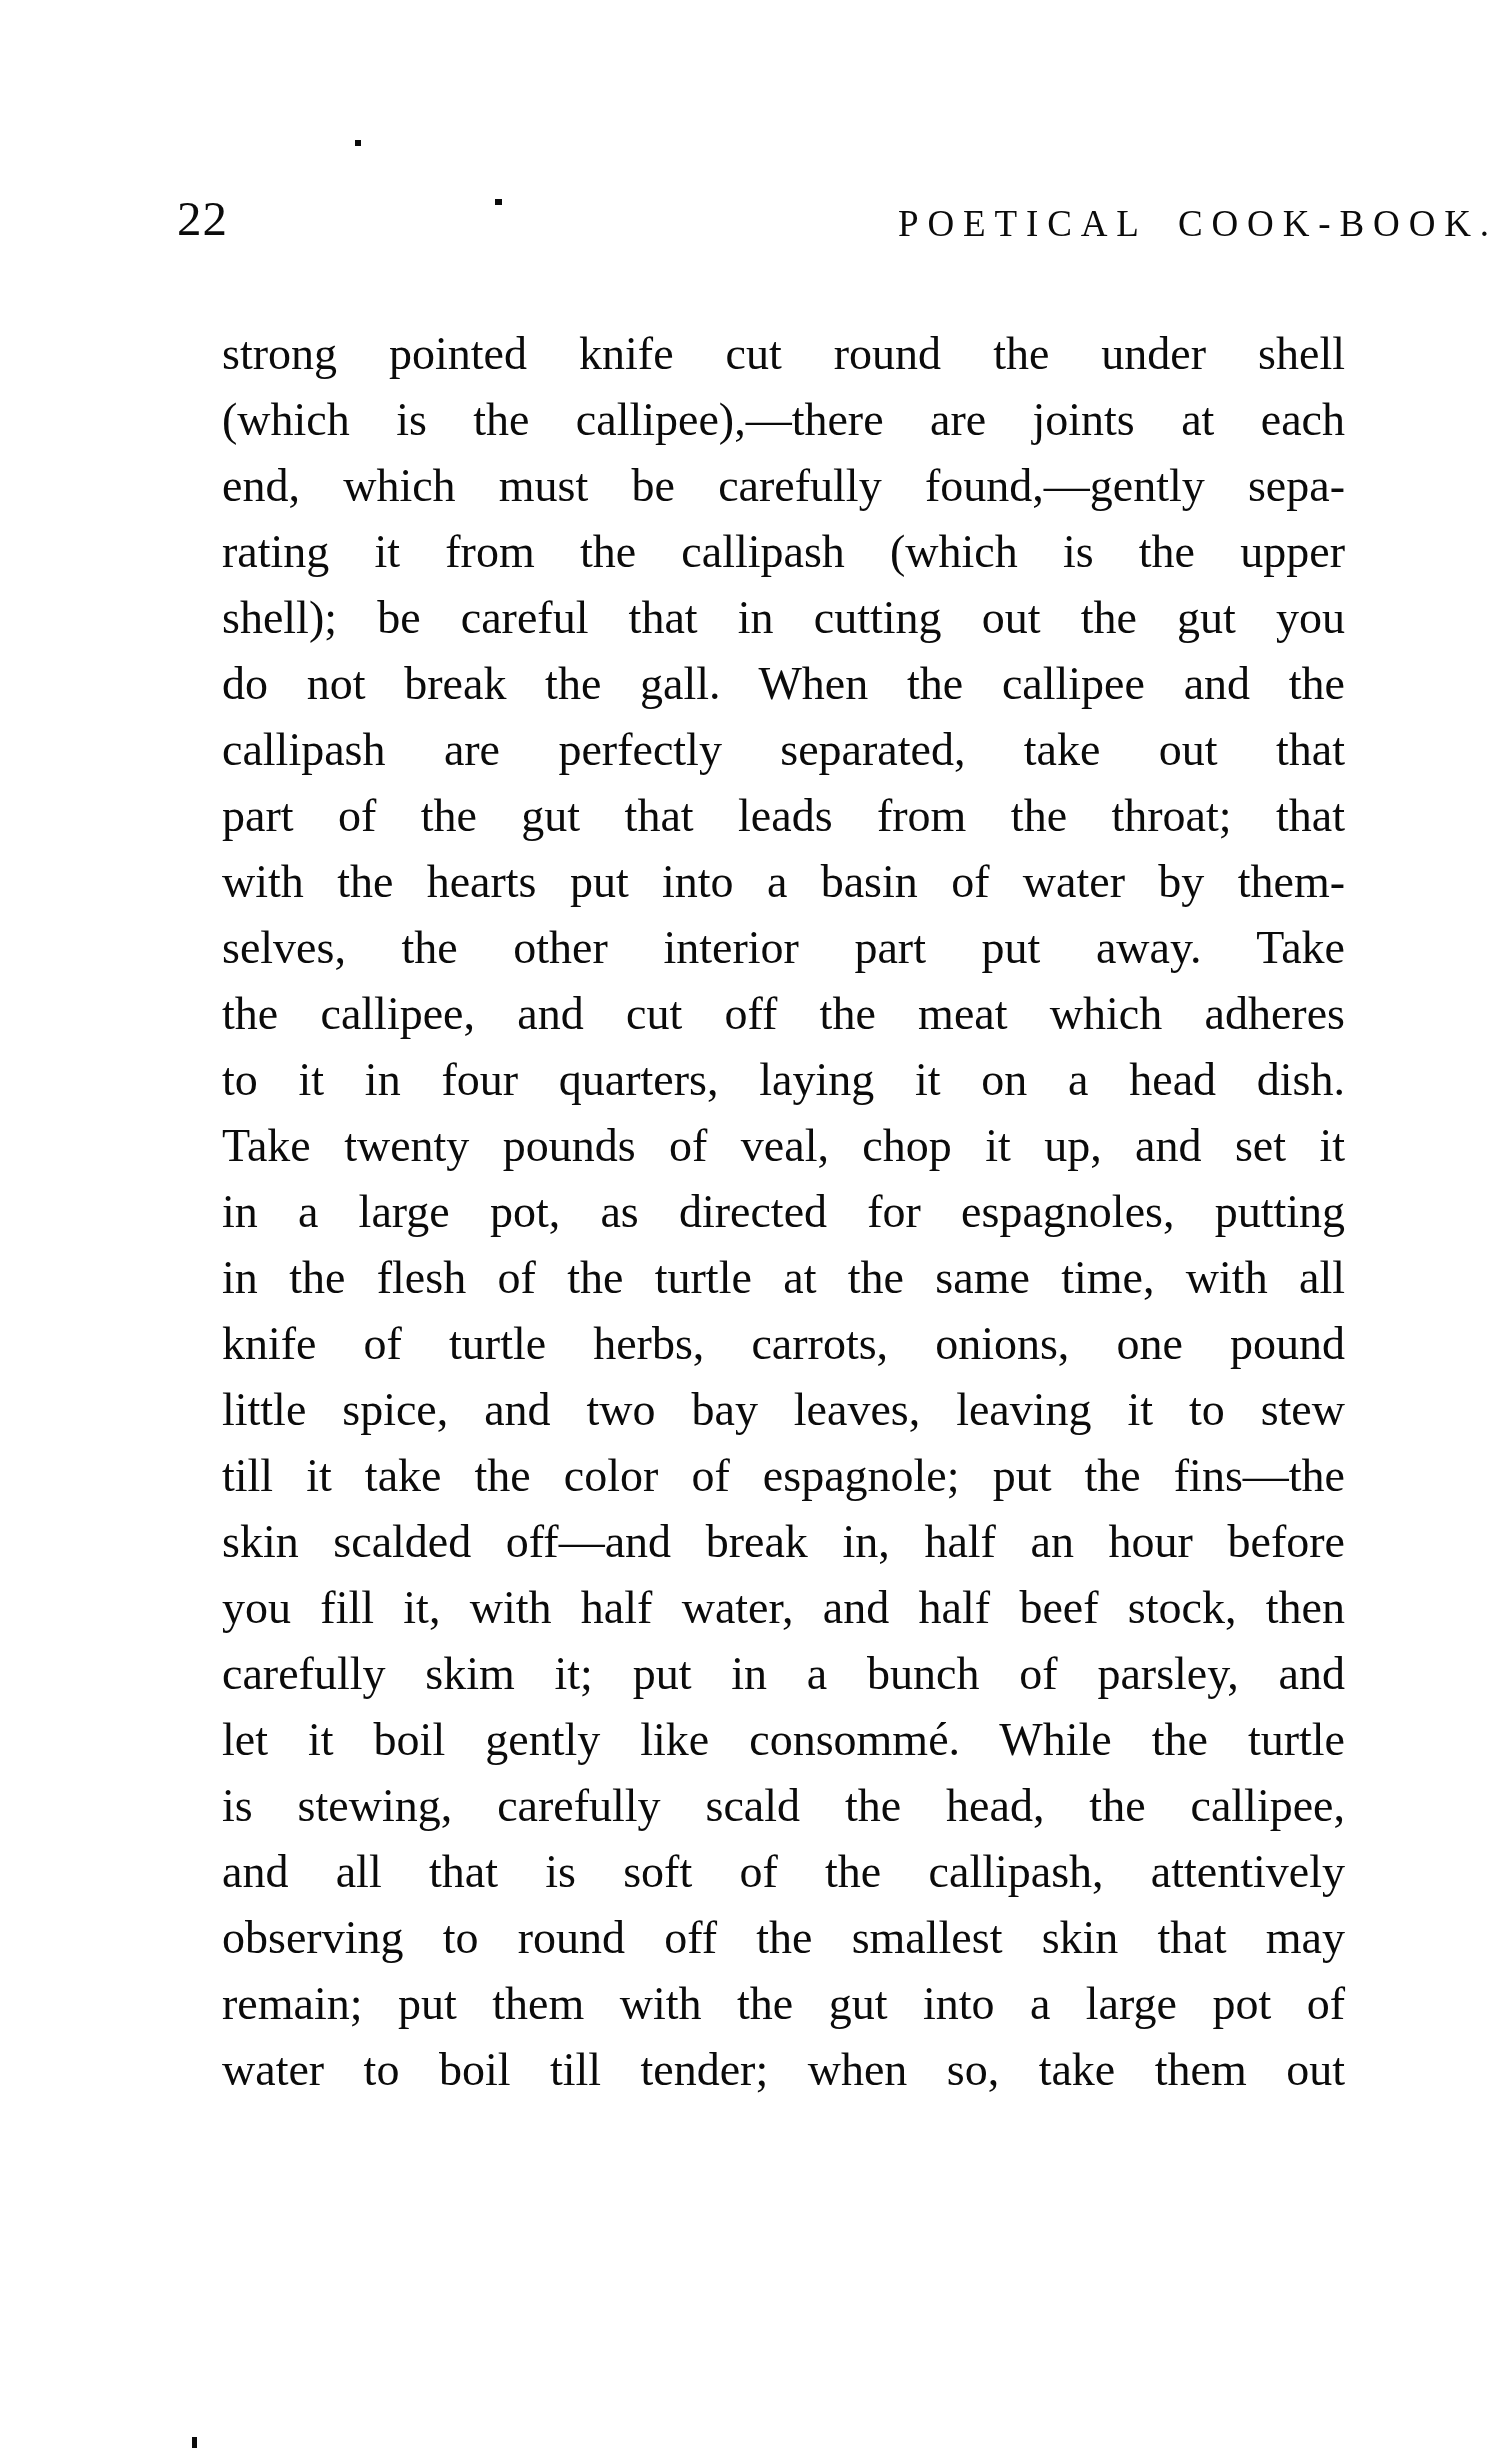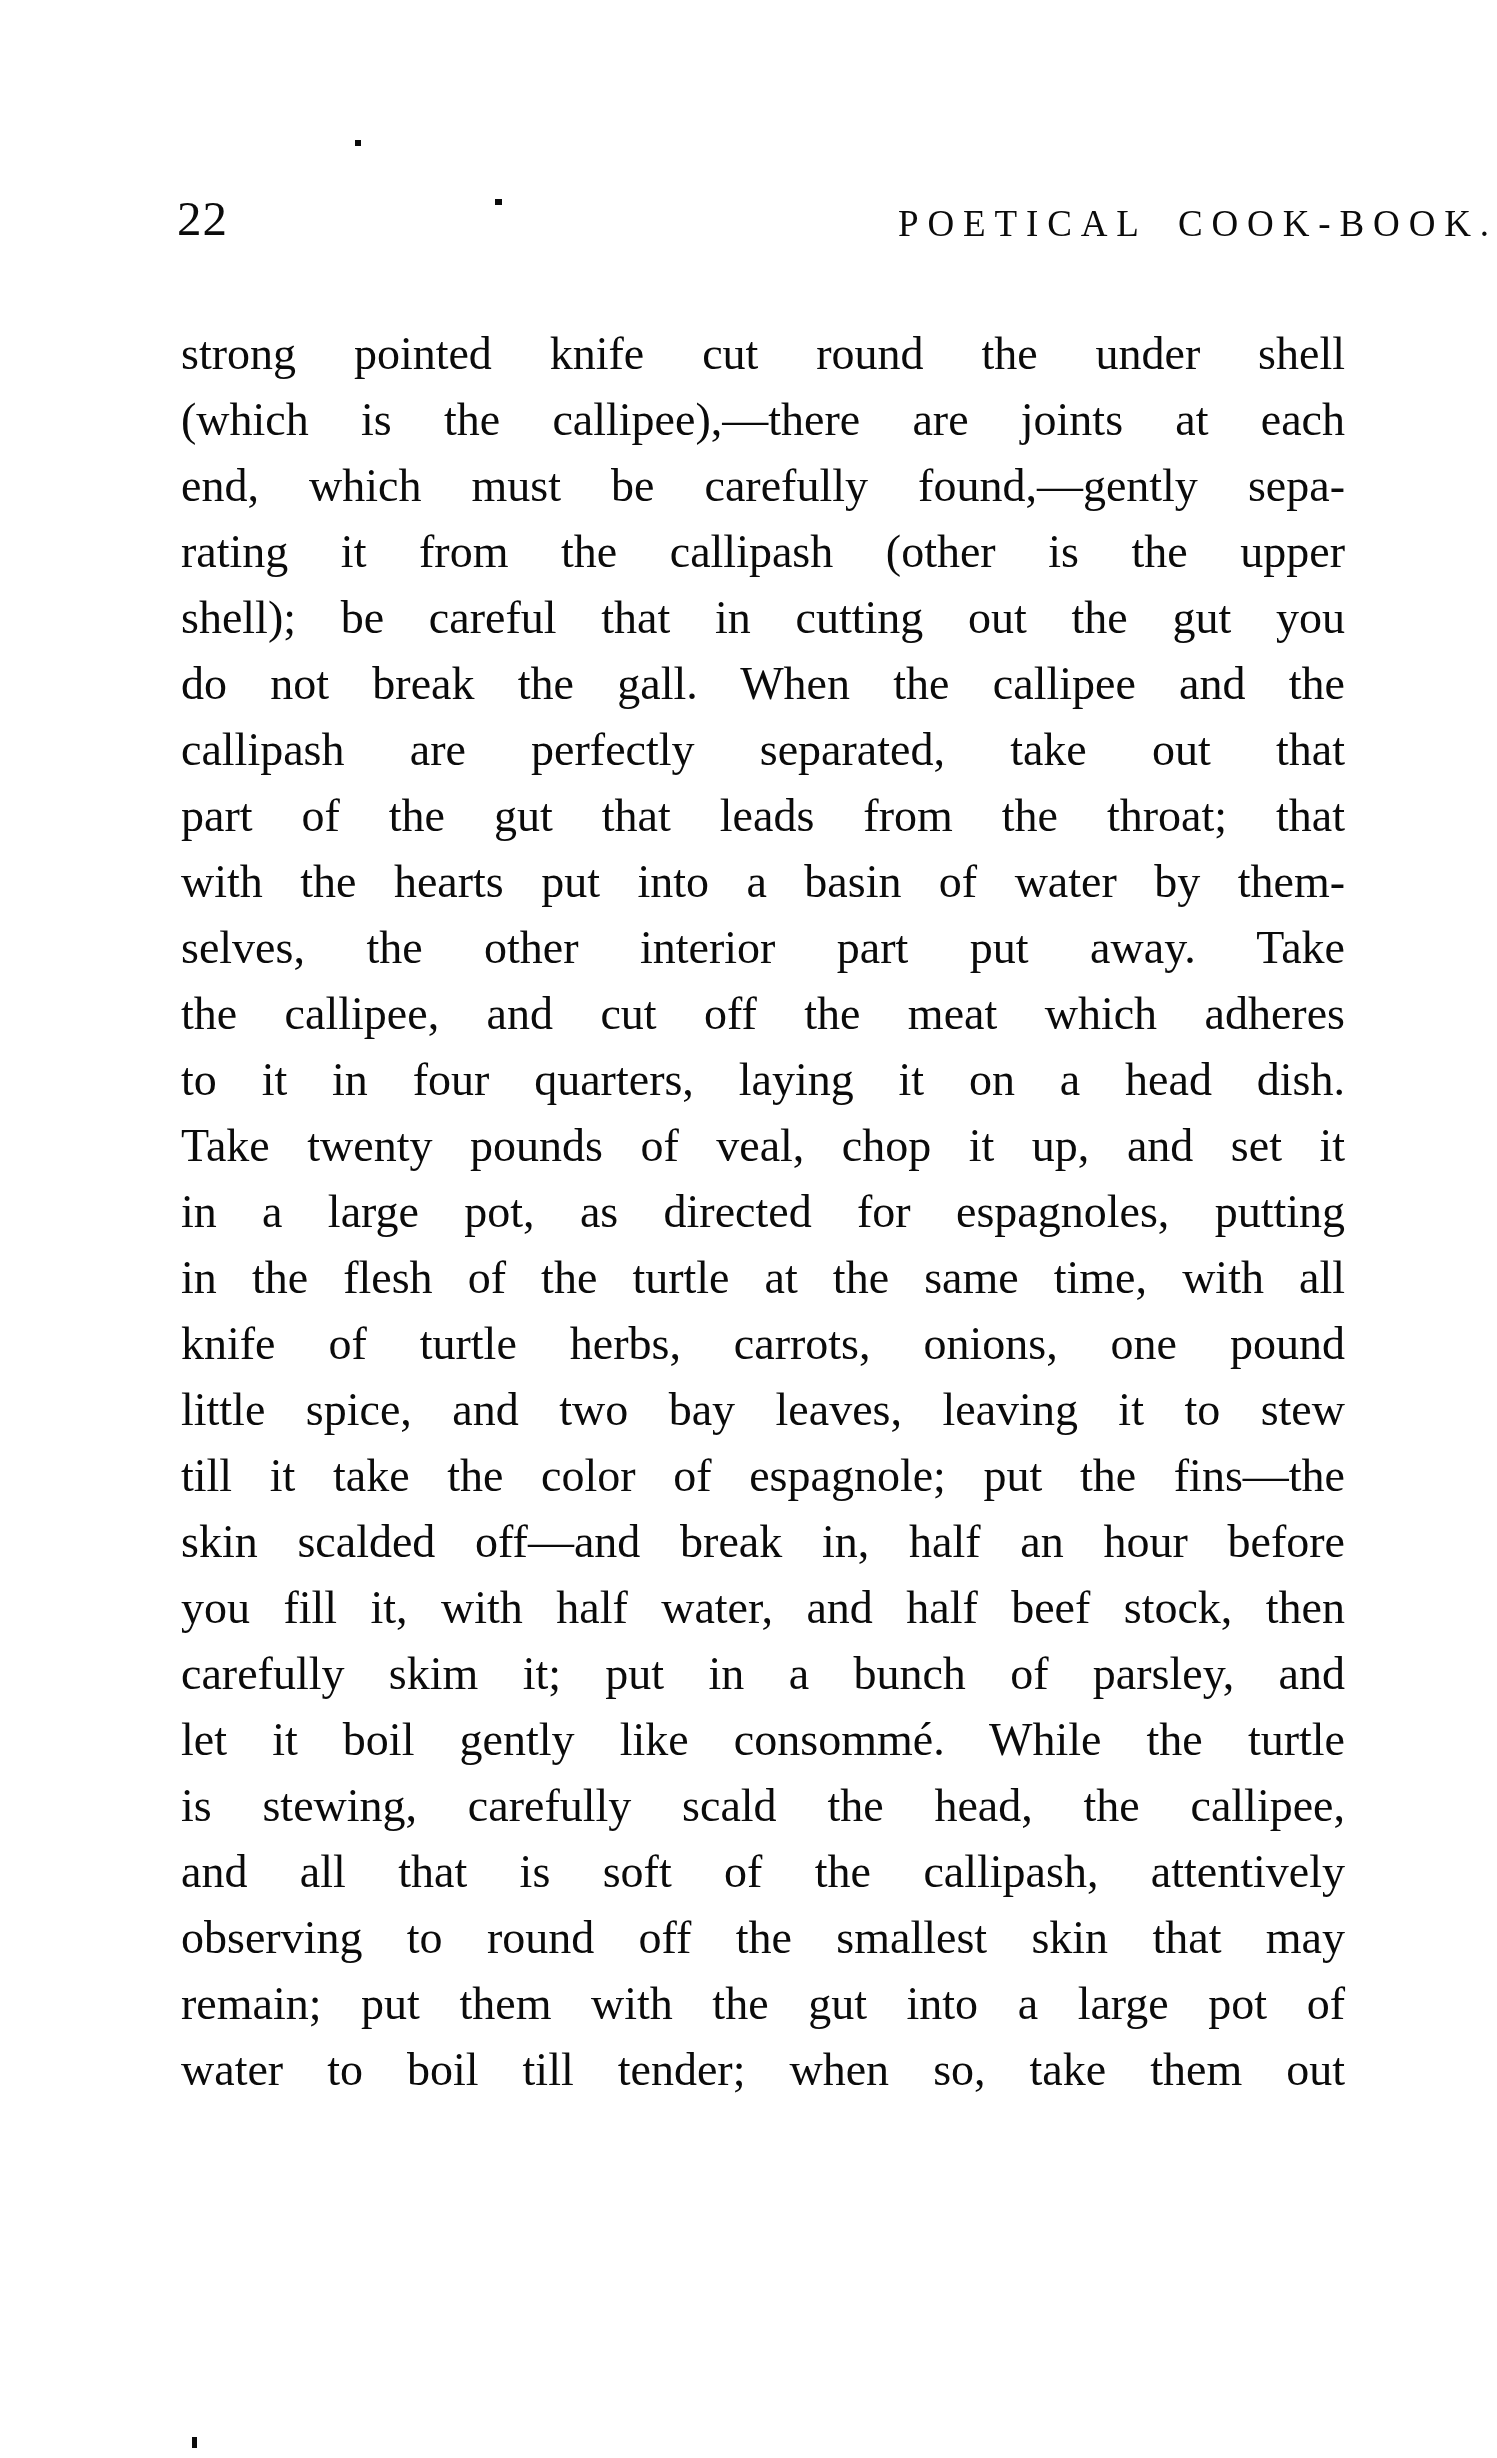--- a/index.html
+++ b/index.html
@@ -45,20 +45,21 @@
     width: 1164px;
     font-size: 46px;
     line-height: 66px;
   }
   .line {
     text-align: justify;
     text-align-last: justify;
     -moz-text-align-last: justify;
     height: 66px;
     white-space: normal;
+    margin-left: 41px;
   }
   .speck {
     position: absolute;
     background: #0b0b0b;
   }
   .speck.s1 { left: 355px; top: 140px; width: 5.8px;  height: 5.8px;  }
   .speck.s2 { left: 495px; top: 199px; width: 6.7px;  height: 5.8px;  }
   .speck.s3 { left: 192px; top: 2437px; width: 4.8px; height: 10.6px; }
 </style>
 </head>
@@ -68,21 +69,21 @@
 
   <div>
     <span class="folio">22</span>
     <div class="running-title">POETICAL COOK-BOOK.</div>
   </div>
 
   <div class="textblock" id="textblock">
       <div class="line">strong pointed knife cut round the under shell</div>
       <div class="line">(which is the callipee),—there are joints at each</div>
       <div class="line">end, which must be carefully found,—gently sepa-</div>
-      <div class="line">rating it from the callipash (other is the upper</div>
+      <div class="line">rating it from the callipash (which is the upper</div>
       <div class="line">shell); be careful that in cutting out the gut you</div>
       <div class="line">do not break the gall.  When the callipee and the</div>
       <div class="line">callipash are perfectly separated, take out that</div>
       <div class="line">part of the gut that leads from the throat; that</div>
       <div class="line">with the hearts put into a basin of water by them-</div>
       <div class="line">selves, the other interior part put away.  Take</div>
       <div class="line">the callipee, and cut off the meat which adheres</div>
       <div class="line">to it in four quarters, laying it on a head dish.</div>
       <div class="line">Take twenty pounds of veal, chop it up, and set it</div>
       <div class="line">in a large pot, as directed for espagnoles, putting</div>

